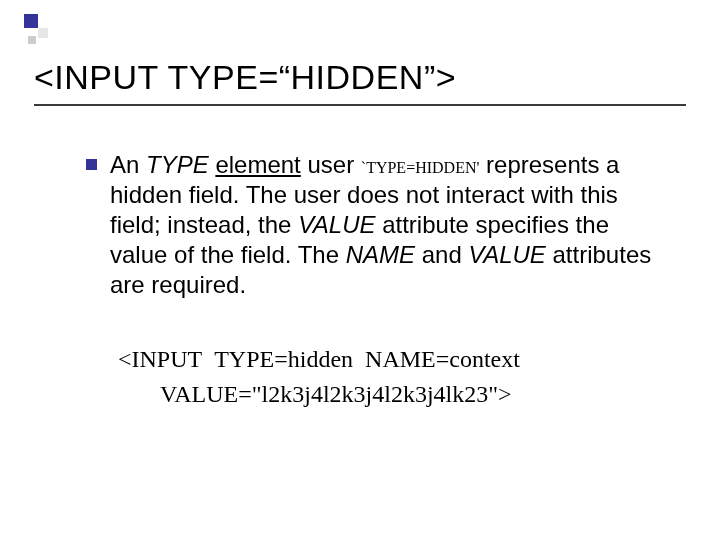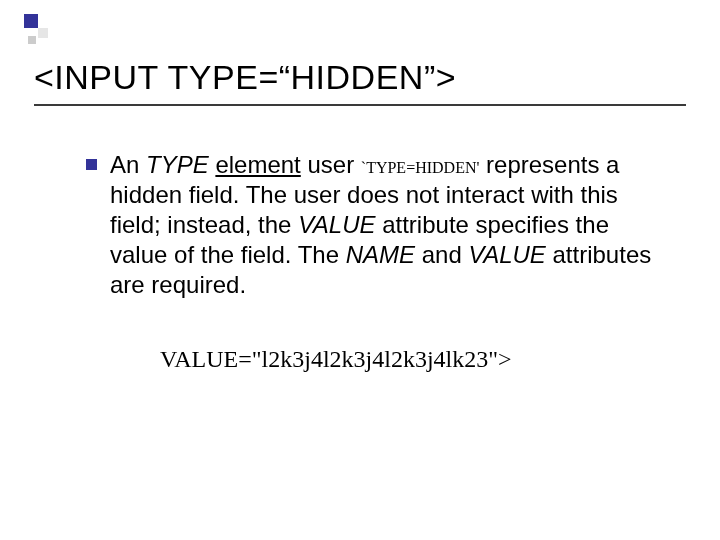--- a/index.html
+++ b/index.html
@@ -114,17 +114,18 @@
   <div class="underline"></div>
 
   <div class="body">
     <div class="para">
       <div class="bullet"></div>
       <span>An </span><em>TYPE</em><span> </span><span class="ul">element</span><span> user </span><span class="code">`TYPE=HIDDEN'</span>
       <span>represents a hidden field. The user does not interact with this field; instead, the </span><em>VALUE</em><span> attribute specifies the value of the field. The </span><em>NAME</em><span> and </span><em>VALUE</em><span> attributes are required.</span>
     </div>
 
     <div class="codeblock">
+      <div>&lt;INPUT&nbsp;&nbsp;TYPE=hidden&nbsp;&nbsp;NAME=context</div>
       <div class="line2">VALUE="l2k3j4l2k3j4l2k3j4lk23"&gt;</div>
     </div>
   </div>
 
 </div>
 
 </body></html>

